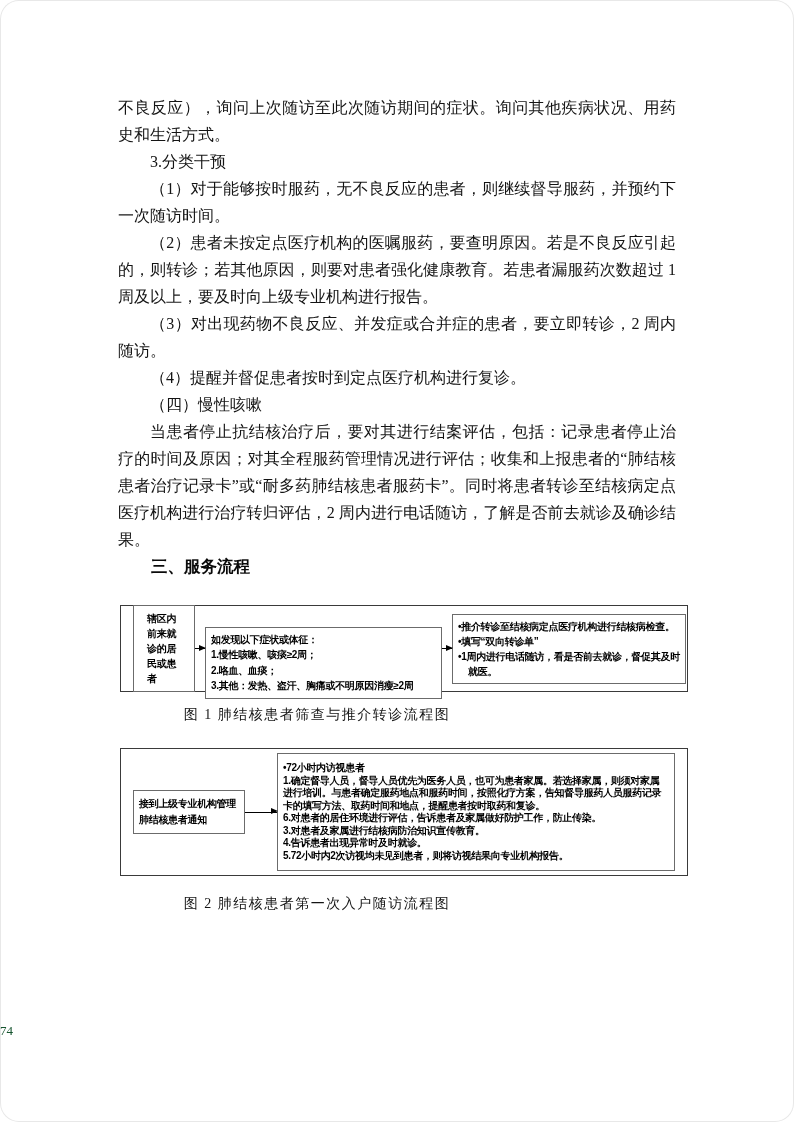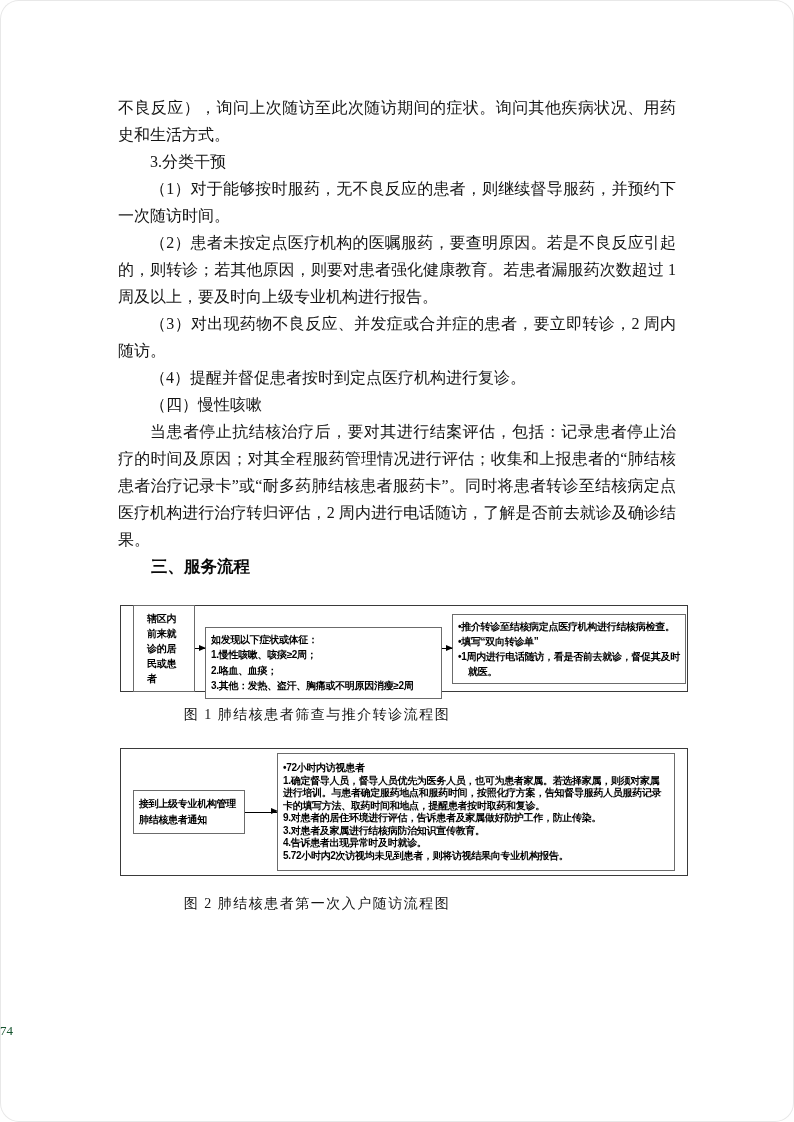--- a/index.html
+++ b/index.html
@@ -153,21 +153,21 @@
   </div>
 
   <div class="caption" id="caption1">图 1 肺结核患者筛查与推介转诊流程图</div>
 
   <div class="figure" id="figure2">
     <div class="fbox" id="fig2-box1">接到上级专业机构管理肺结核患者通知</div>
     <div class="arrow arrow-long"></div>
     <div class="fbox" id="fig2-box2">
         <div>•72小时内访视患者</div>
         <div>1.确定督导人员，督导人员优先为医务人员，也可为患者家属。若选择家属，则须对家属进行培训。与患者确定服药地点和服药时间，按照化疗方案，告知督导服药人员服药记录卡的填写方法、取药时间和地点，提醒患者按时取药和复诊。</div>
-        <div>9.对患者的居住环境进行评估，告诉患者及家属做好防护工作，防止传染。</div>
+        <div>6.对患者的居住环境进行评估，告诉患者及家属做好防护工作，防止传染。</div>
         <div>3.对患者及家属进行结核病防治知识宣传教育。</div>
         <div>4.告诉患者出现异常时及时就诊。</div>
         <div>5.72小时内2次访视均未见到患者，则将访视结果向专业机构报告。</div>
       </div>
   </div>
 
   <div class="caption" id="caption2">图 2 肺结核患者第一次入户随访流程图</div>
 
   <div class="page-number">74</div>
 

